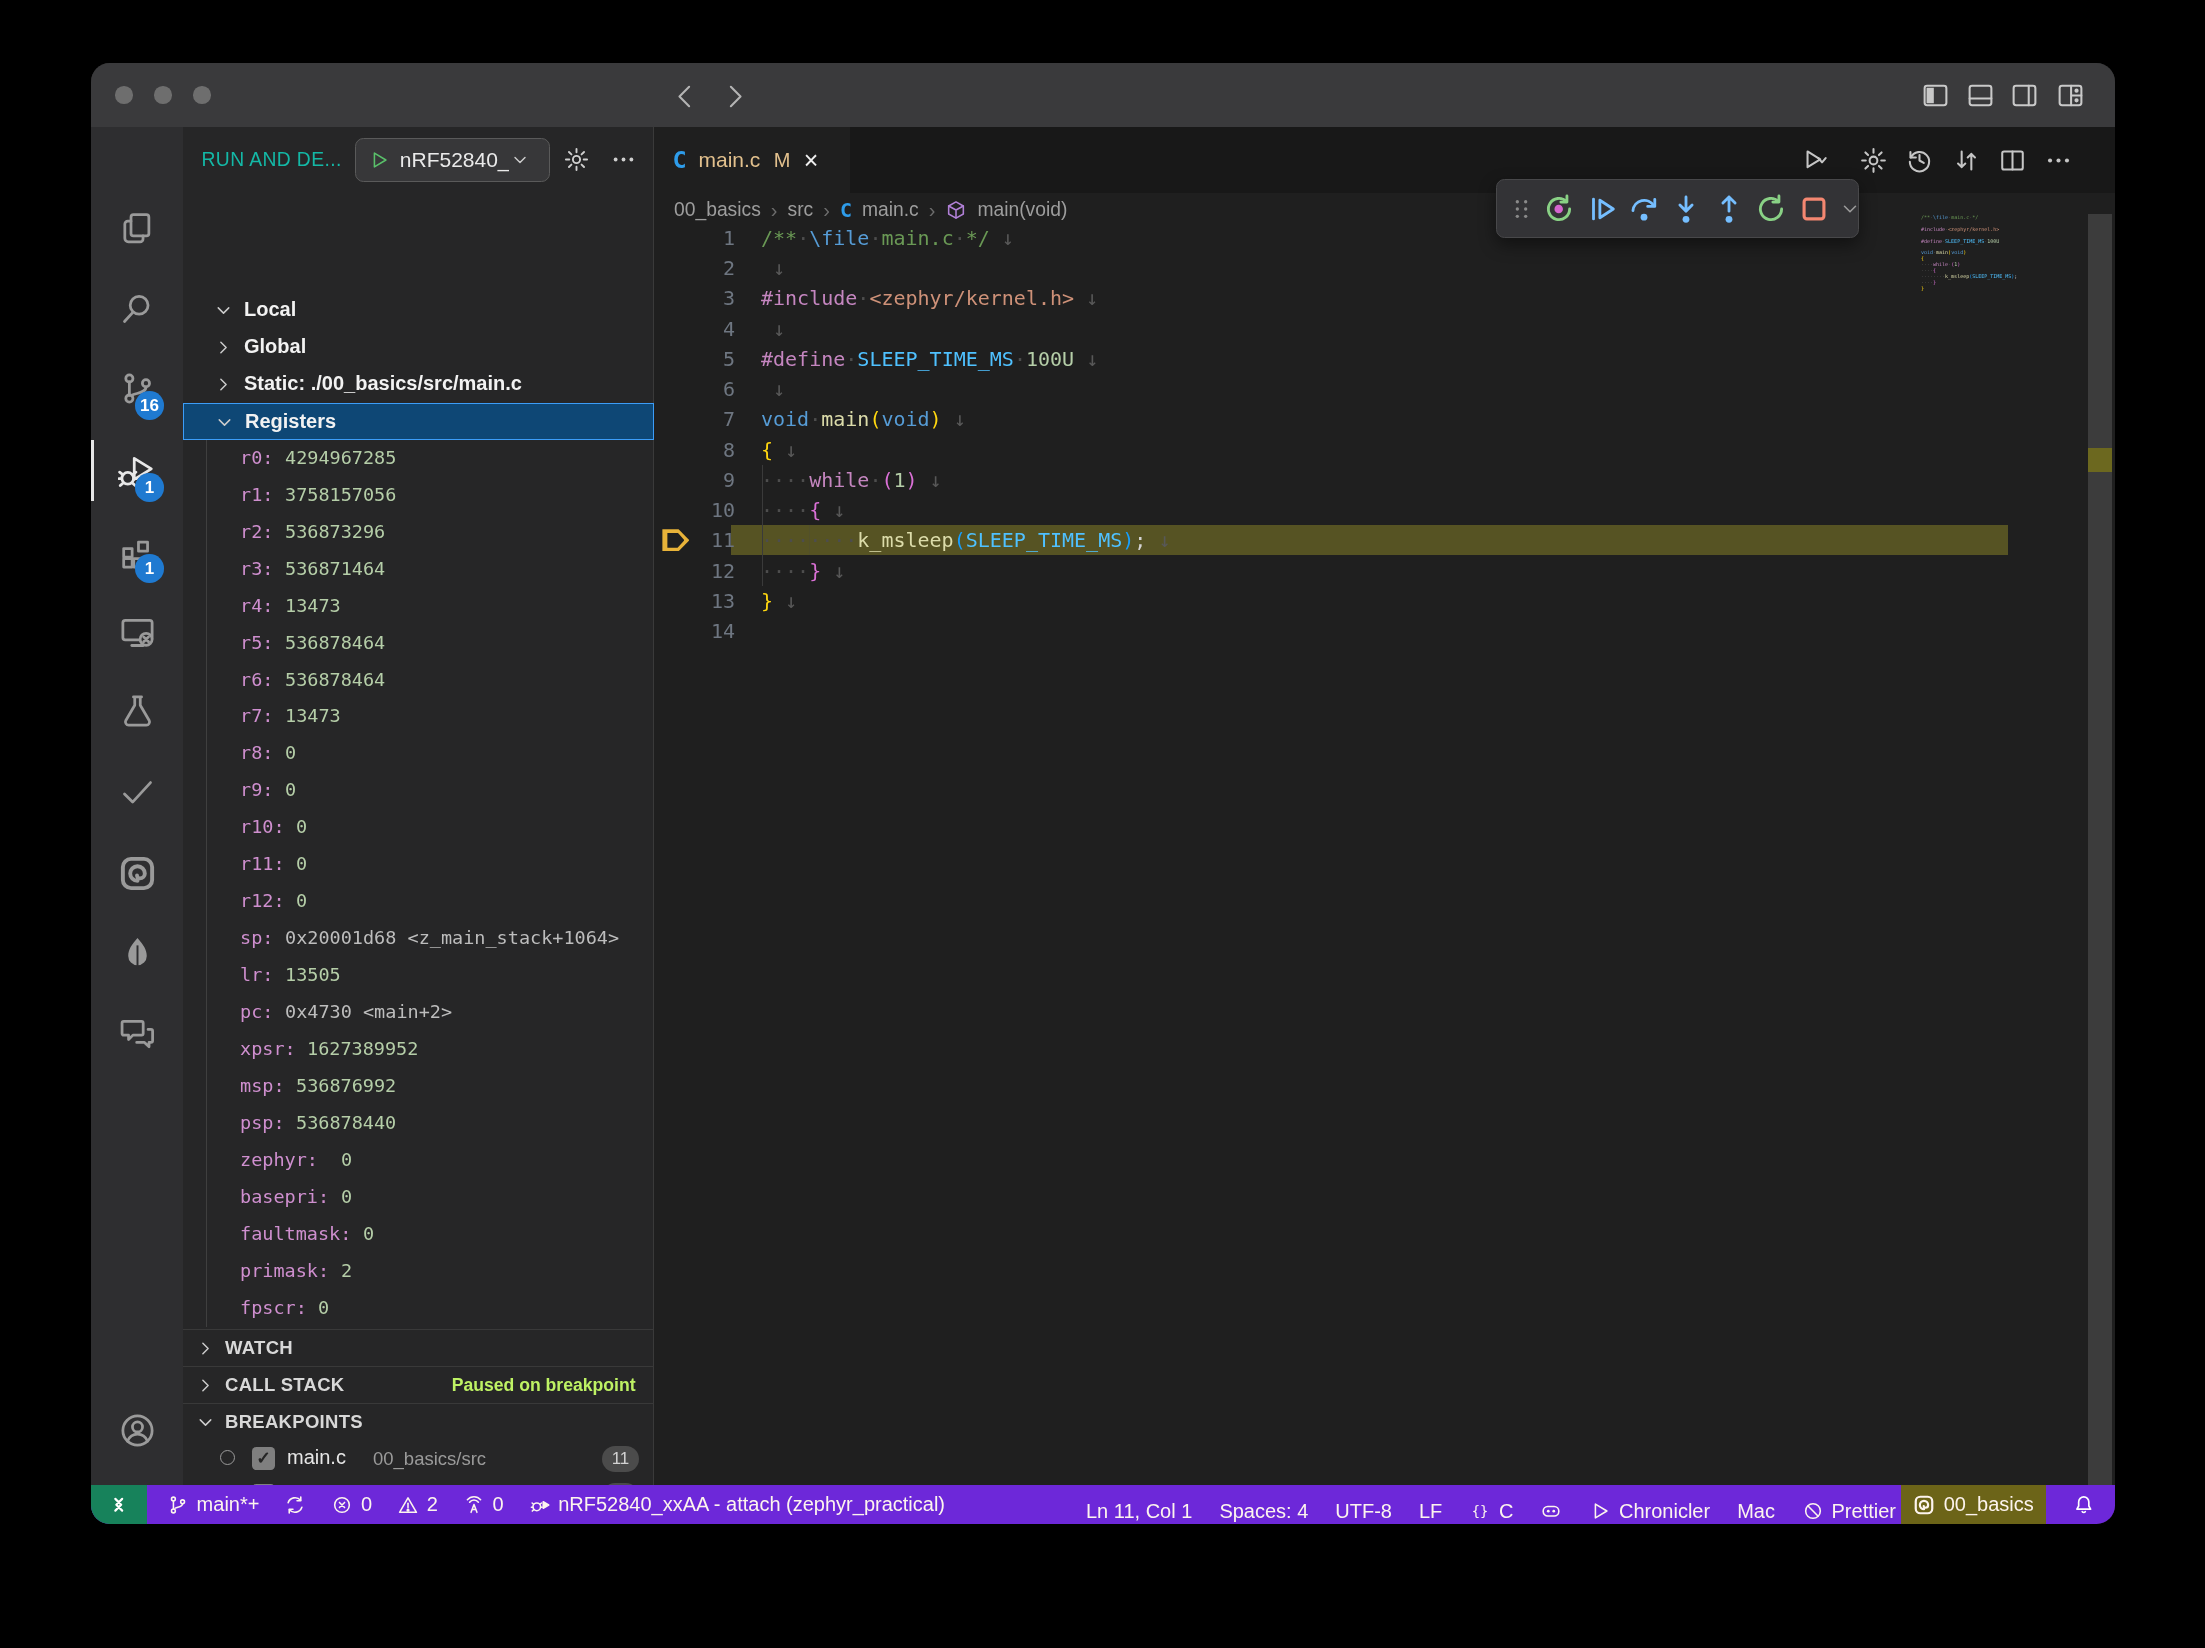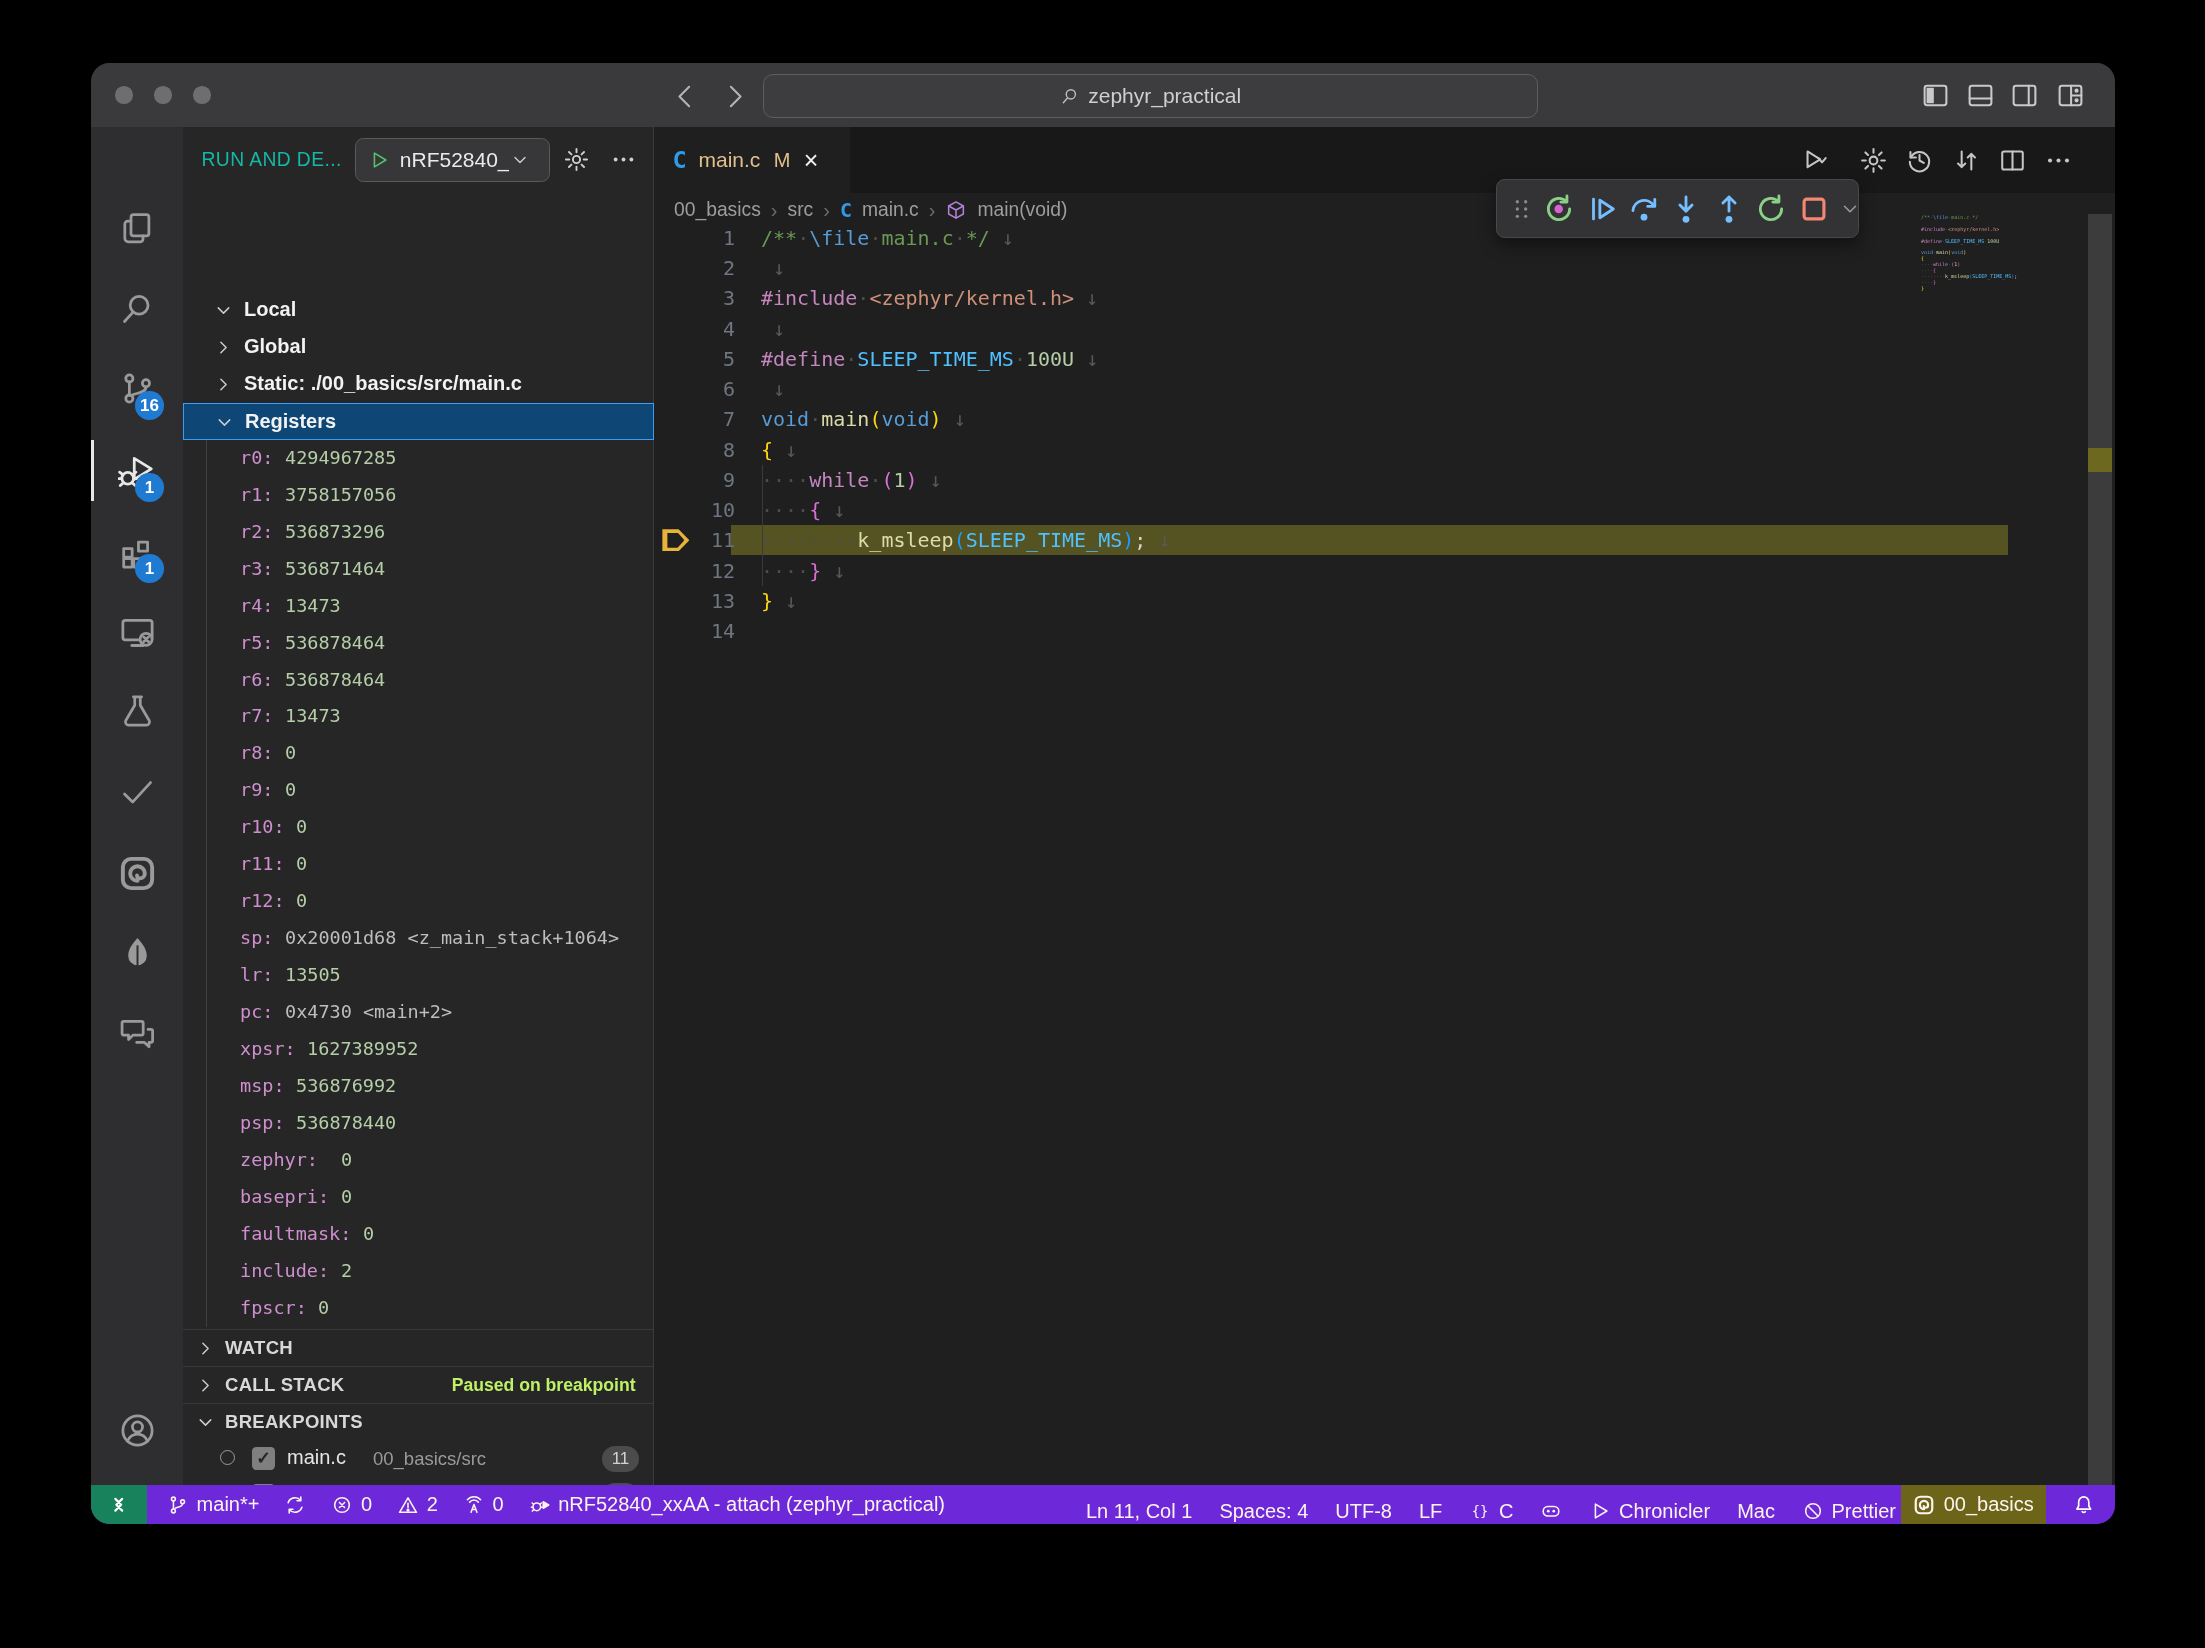--- a/index.html
+++ b/index.html
@@ -107,29 +107,20 @@
     <span class="navbtn" style="left:580px">
           <svg viewBox="0 0 24 24" fill="none" stroke="currentColor" stroke-width="1.7" stroke-linecap="round" stroke-linejoin="round">
             <path d="M15 4l-8 8 8 8"></path>
           </svg>
         </span>
     <span class="navbtn" style="left:629px">
           <svg viewBox="0 0 24 24" fill="none" stroke="currentColor" stroke-width="1.7" stroke-linecap="round" stroke-linejoin="round">
             <path d="M9 4l8 8-8 8"></path>
           </svg>
         </span>
-    <div id="searchbox">
-      <span class="ic">
-            <svg viewBox="0 0 24 24" fill="none" stroke="currentColor" stroke-width="1.7" stroke-linecap="round" stroke-linejoin="round">
-              <circle cx="13" cy="10" r="5.5"></circle>
-              <path d="M9 14.5 4 20"></path>
-            </svg>
-          </span>
-      <span>zephyr_practical</span>
-    </div>
     <span class="tbic" style="right:165px">
           <svg viewBox="0 0 24 24" fill="none" stroke="currentColor" stroke-width="1.7" stroke-linecap="round" stroke-linejoin="round">
             <rect x="3" y="4" width="18" height="16" rx="2"></rect>
             <rect x="4.6" y="5.6" width="6" height="12.8" fill="currentColor" stroke="none"></rect>
           </svg>
         </span>
     <span class="tbic" style="right:120px">
           <svg viewBox="0 0 24 24" fill="none" stroke="currentColor" stroke-width="1.7" stroke-linecap="round" stroke-linejoin="round">
             <rect x="3" y="4" width="18" height="16" rx="2"></rect>
             <path d="M3 14.5h18"></path>
@@ -418,21 +409,21 @@
           </div>
           <div class="reg-row" style="top: 1052px;">
             <span class="rn">basepri:</span>
             <span class="rv" style="left: 158px;">0</span>
           </div>
           <div class="reg-row" style="top: 1089px;">
             <span class="rn">faultmask:</span>
             <span class="rv" style="left: 180px;">0</span>
           </div>
           <div class="reg-row" style="top: 1126px;">
-            <span class="rn">include:</span>
+            <span class="rn">primask:</span>
             <span class="rv" style="left: 158px;">2</span>
           </div>
           <div class="reg-row" style="top: 1163px;">
             <span class="rn">fpscr:</span>
             <span class="rv" style="left: 135px;">0</span>
           </div>
         </div>
 
     <div class="sb-section" style="top:1202px">
       <span class="chev">

